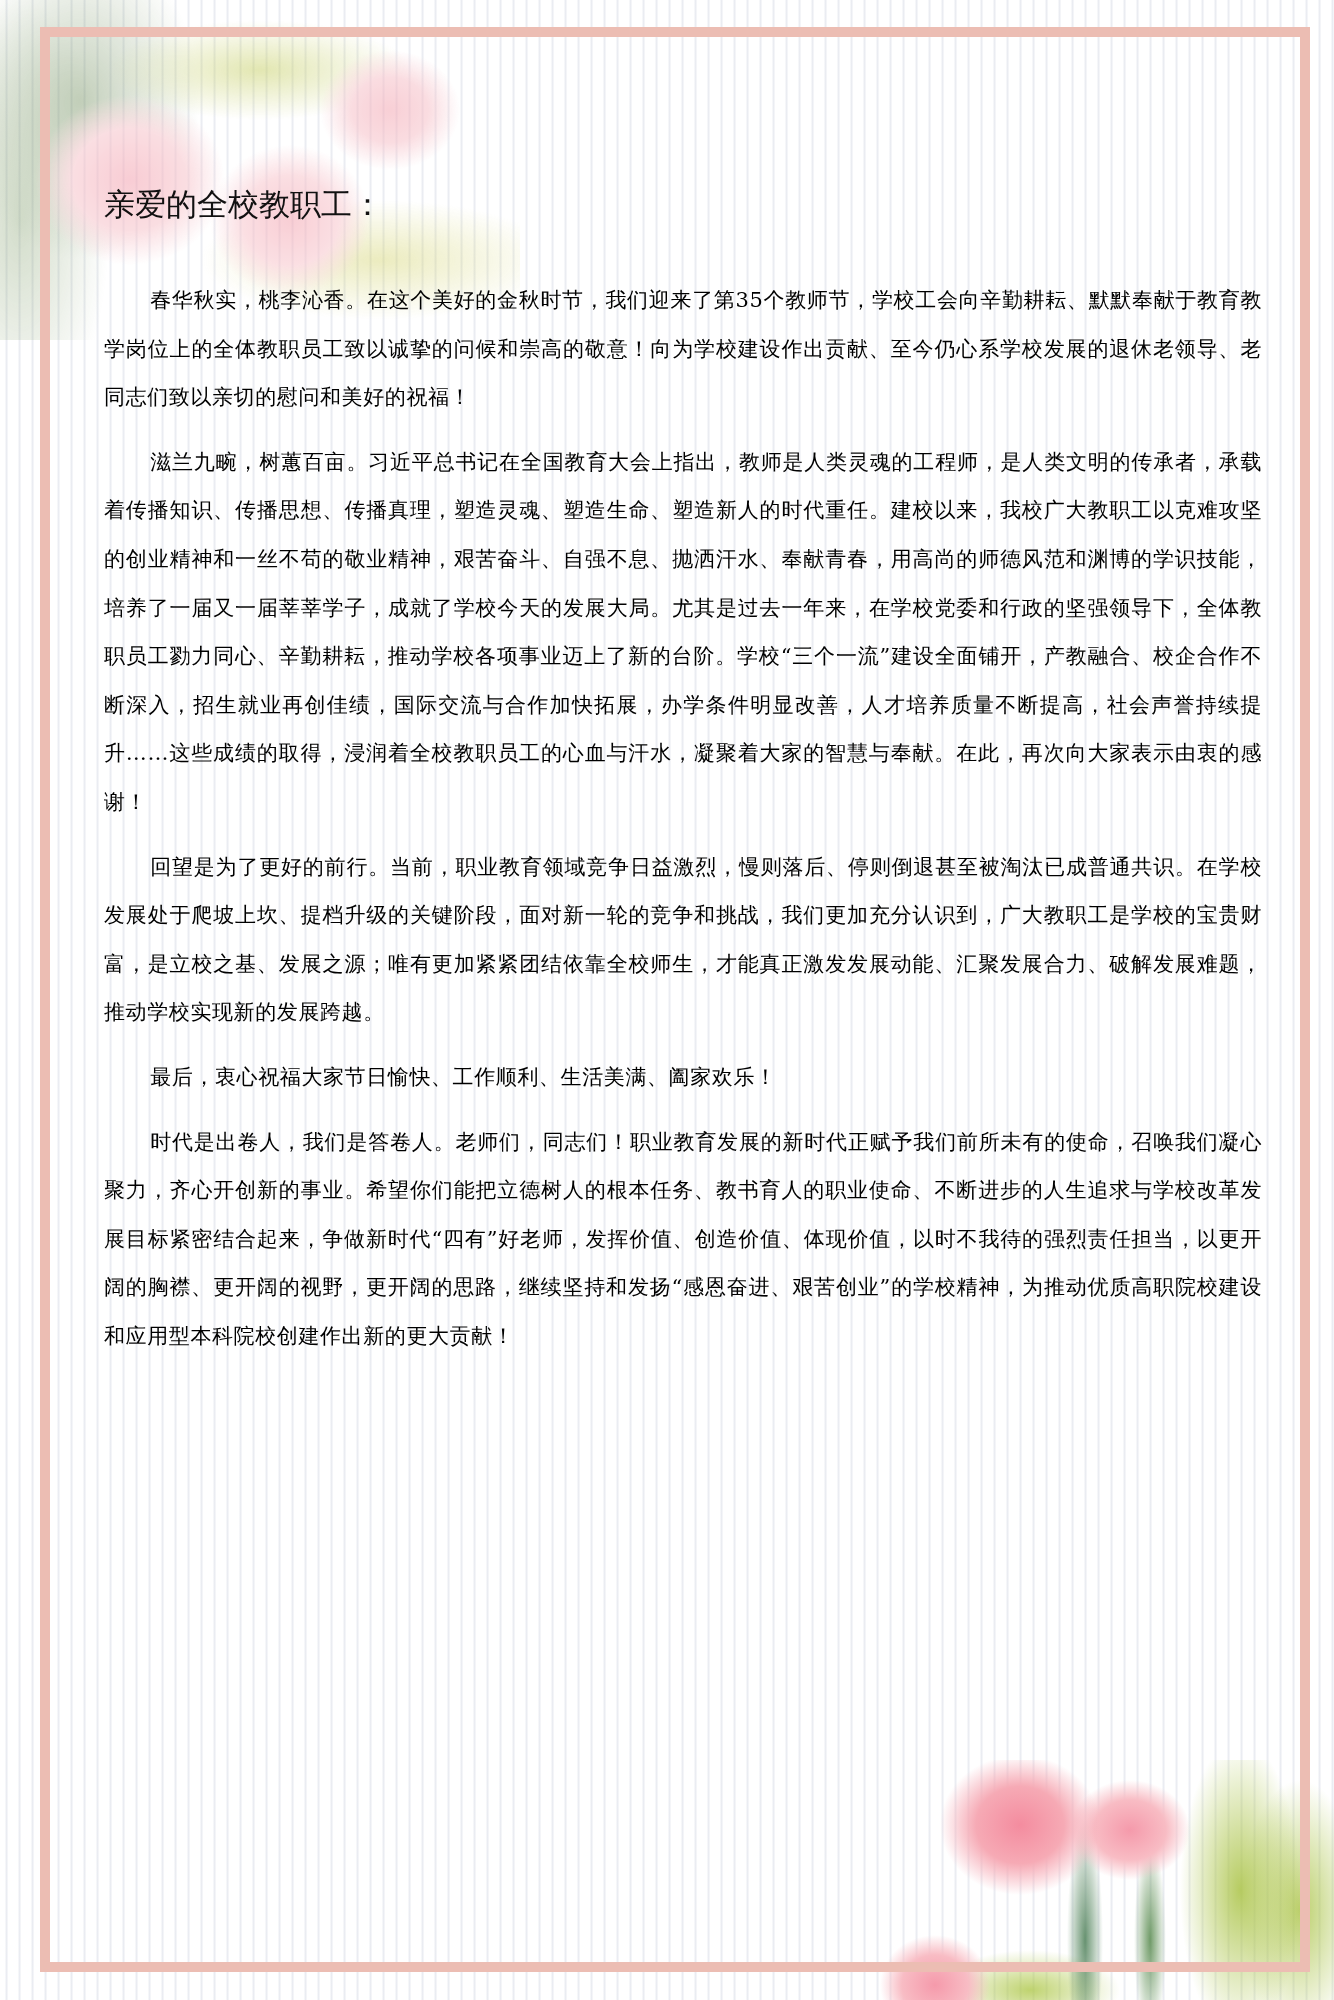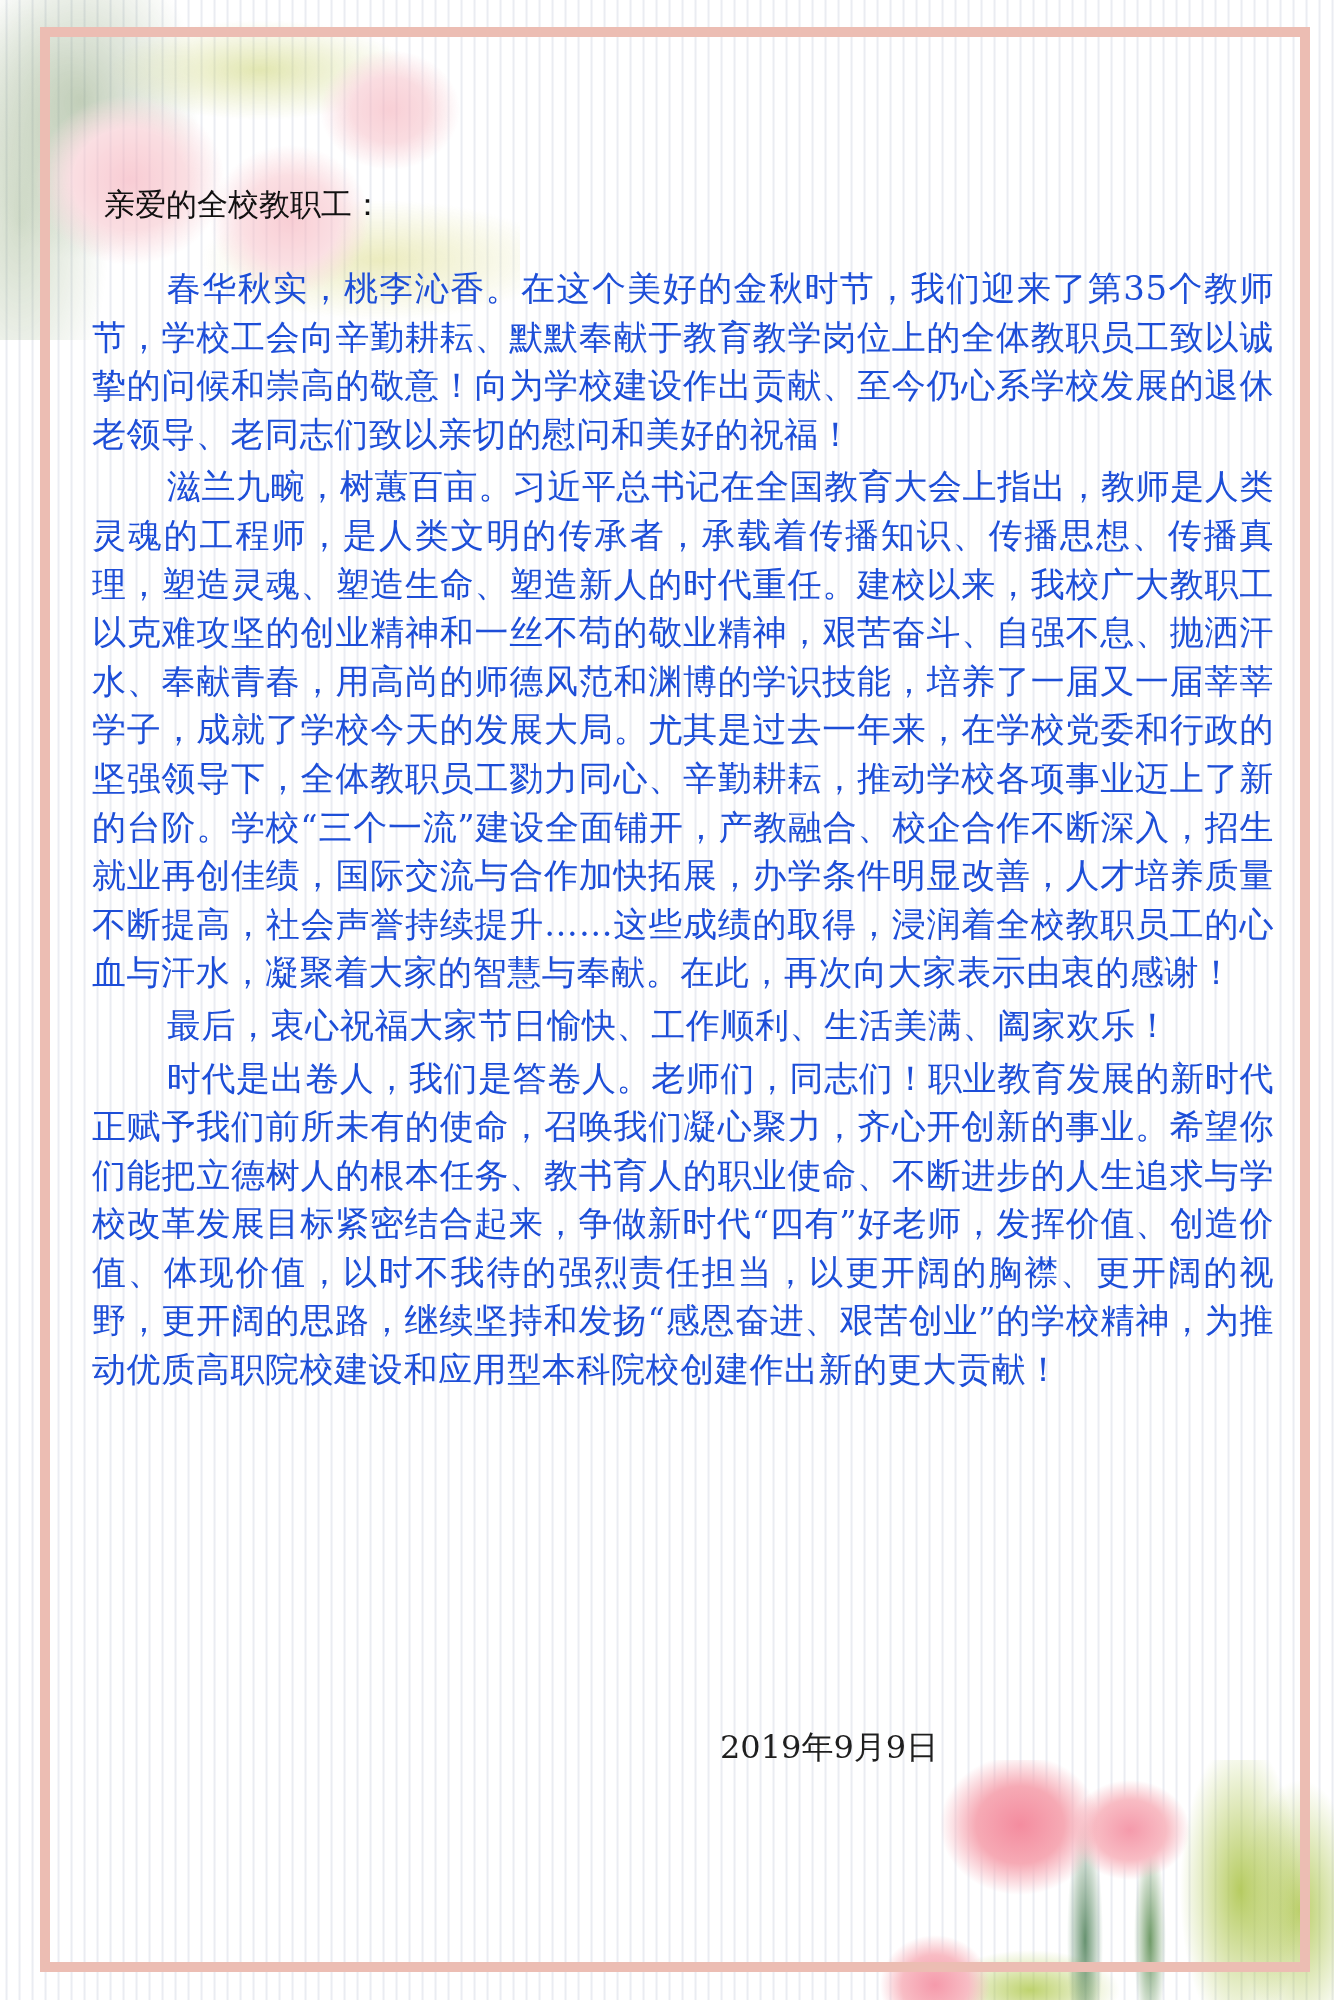--- a/index.html
+++ b/index.html
@@ -40,43 +40,43 @@
   }
   .letter { position:absolute; left:88px; top:0; width:1190px; z-index:3; }
   .salutation {
     position:absolute; left:0; top:168px;
     font-family: "DejaVu Sans", "Liberation Sans", sans-serif;
     font-size:31px; line-height:40px; color:#111;
     margin:16px; font-weight:normal;
   }
   .body-text { position:absolute; left:0; top:260px; width:1190px; }
   .para {
-    margin:4px; font-size:34px; line-height:48.6px;
+    margin:16px; font-size:21px; line-height:48.6px;
     text-indent:2.2em; text-align:justify; letter-spacing:0.6px;
-    color:#1d4ed8;
+    color:#000000;
   }
   .signature {
     position:absolute; left:608px; top:1722px; width:480px; z-index:3;
     font-size:32px; line-height:50px; color:#1e1e1e;
   }
   .signature .org { display:block; }
   .signature .date { display:block; padding-left:112px; }
 </style>
 </head>
 <body>
 
 <div class="flora flora-tl"></div>
 <div class="frame"></div>
 <div class="flora flora-br"></div>
 
 <div class="letter">
   <h1 class="salutation">亲爱的全校教职工：</h1>
   <div class="body-text">
     <p class="para">春华秋实，桃李沁香。在这个美好的金秋时节，我们迎来了第35个教师节，学校工会向辛勤耕耘、默默奉献于教育教学岗位上的全体教职员工致以诚挚的问候和崇高的敬意！向为学校建设作出贡献、至今仍心系学校发展的退休老领导、老同志们致以亲切的慰问和美好的祝福！</p>
     <p class="para">滋兰九畹，树蕙百亩。习近平总书记在全国教育大会上指出，教师是人类灵魂的工程师，是人类文明的传承者，承载着传播知识、传播思想、传播真理，塑造灵魂、塑造生命、塑造新人的时代重任。建校以来，我校广大教职工以克难攻坚的创业精神和一丝不苟的敬业精神，艰苦奋斗、自强不息、抛洒汗水、奉献青春，用高尚的师德风范和渊博的学识技能，培养了一届又一届莘莘学子，成就了学校今天的发展大局。尤其是过去一年来，在学校党委和行政的坚强领导下，全体教职员工勠力同心、辛勤耕耘，推动学校各项事业迈上了新的台阶。学校“三个一流”建设全面铺开，产教融合、校企合作不断深入，招生就业再创佳绩，国际交流与合作加快拓展，办学条件明显改善，人才培养质量不断提高，社会声誉持续提升……这些成绩的取得，浸润着全校教职员工的心血与汗水，凝聚着大家的智慧与奉献。在此，再次向大家表示由衷的感谢！</p>
+    <p class="para">回望是为了更好的前行。当前，职业教育领域竞争日益激烈，慢则落后、停则倒退甚至被淘汰已成普通共识。在学校发展处于爬坡上坎、提档升级的关键阶段，面对新一轮的竞争和挑战，我们更加充分认识到，广大教职工是学校的宝贵财富，是立校之基、发展之源；唯有更加紧紧团结依靠全校师生，才能真正激发发展动能、汇聚发展合力、破解发展难题，推动学校实现新的发展跨越。</p>
     <p class="para">最后，衷心祝福大家节日愉快、工作顺利、生活美满、阖家欢乐！</p>
     <p class="para">时代是出卷人，我们是答卷人。老师们，同志们！职业教育发展的新时代正赋予我们前所未有的使命，召唤我们凝心聚力，齐心开创新的事业。希望你们能把立德树人的根本任务、教书育人的职业使命、不断进步的人生追求与学校改革发展目标紧密结合起来，争做新时代“四有”好老师，发挥价值、创造价值、体现价值，以时不我待的强烈责任担当，以更开阔的胸襟、更开阔的视野，更开阔的思路，继续坚持和发扬“感恩奋进、艰苦创业”的学校精神，为推动优质高职院校建设和应用型本科院校创建作出新的更大贡献！</p>
   </div>
 </div>
 
 <div class="signature">
-  <span class="date">2019年9月9日</span>
 </div>
 
 </body></html>

